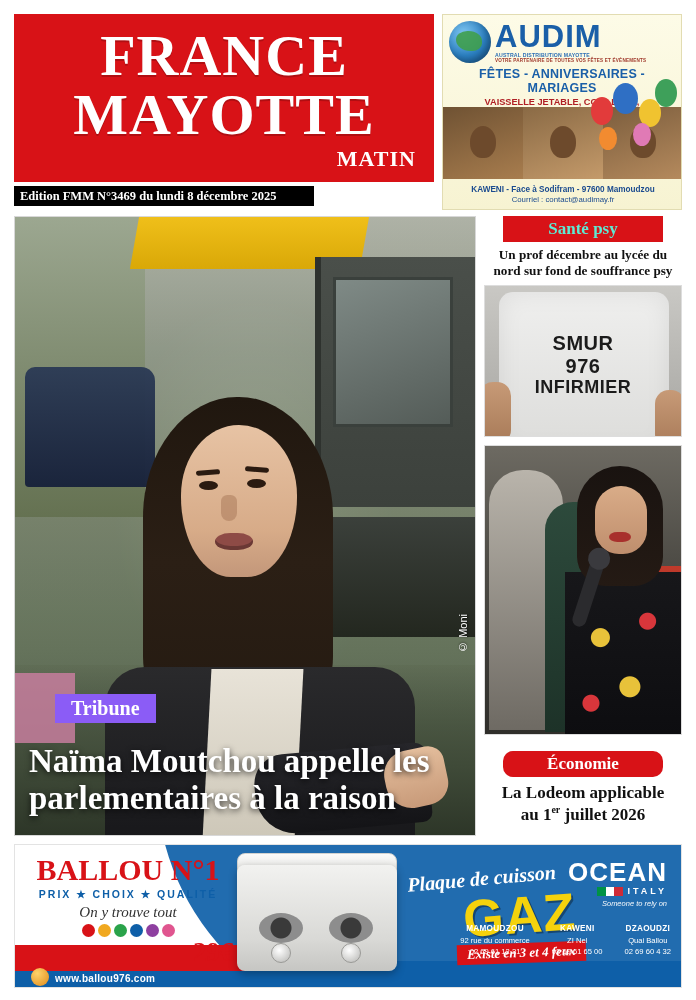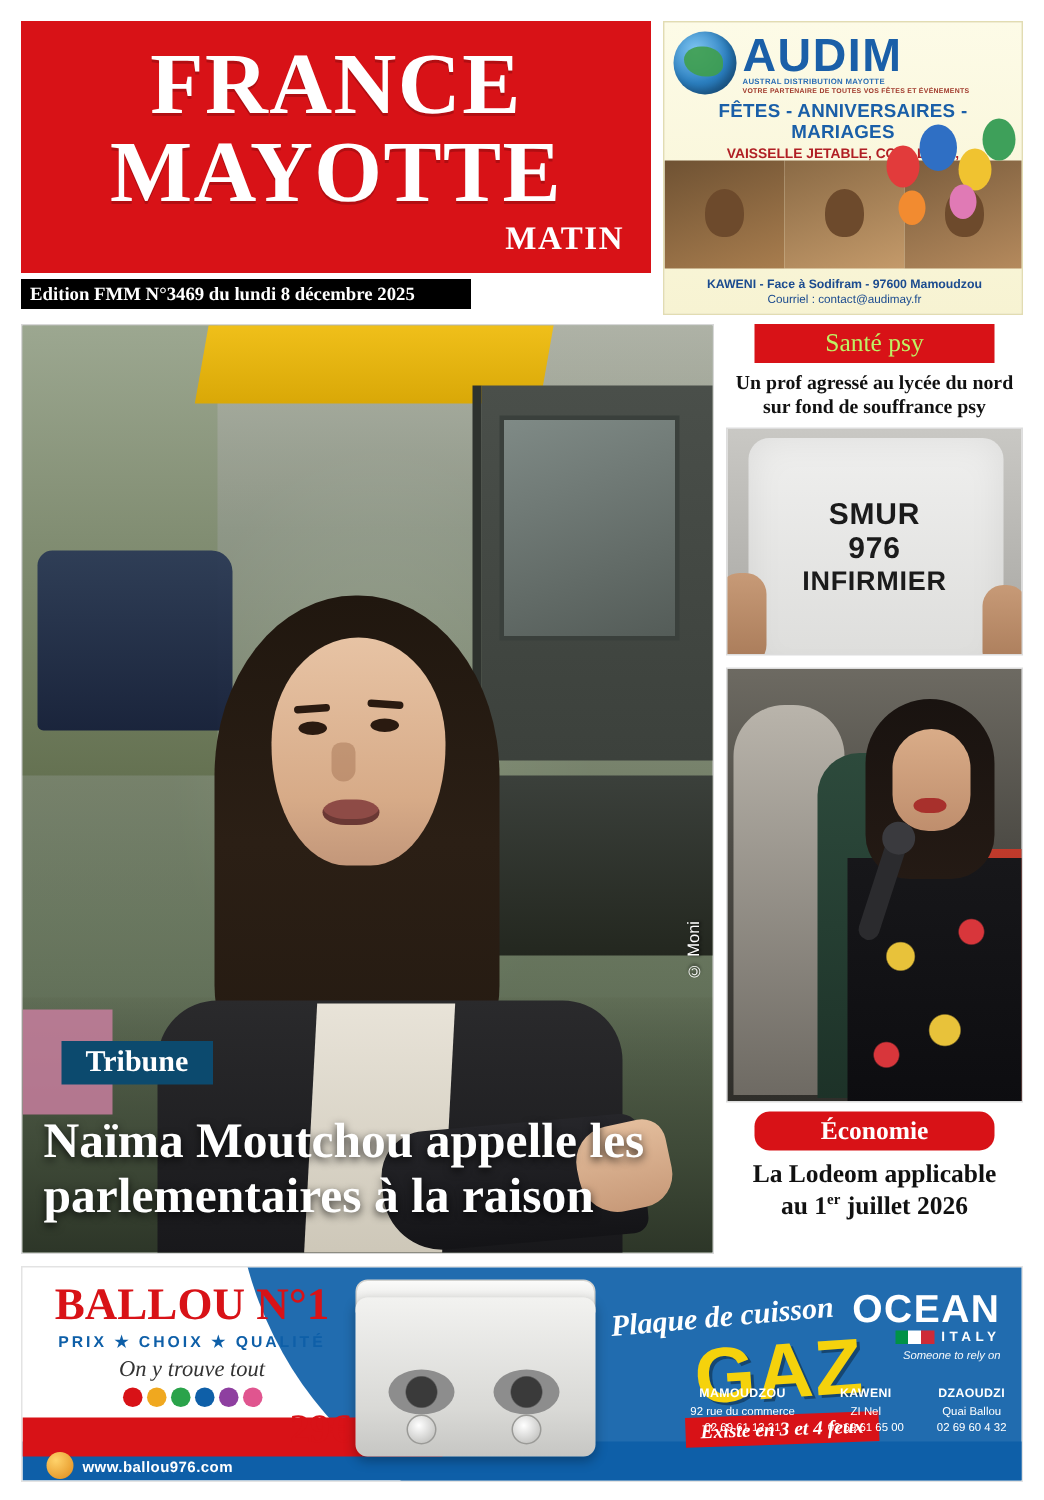--- a/index.html
+++ b/index.html
@@ -258,45 +258,45 @@
     border-radius: 24px 16px 22px 26px;
     transform: rotate(-12deg);
   }
   .credit {
     position: absolute; right: 6px; bottom: 182px;
     color: #ffffff; font-size: 11px;
     writing-mode: vertical-rl; transform: rotate(180deg);
     text-shadow: 0 1px 2px rgba(0,0,0,.7);
   }
   .kicker {
-    position: absolute; left: 26px; bottom: 112px;
-    background: #0c4a6e; color: #fff;
+    position: absolute; left: 40px; bottom: 112px;
+    background: #8b5cf6; color: #fff;
     font-family: "Liberation Serif", serif;
     font-weight: bold; font-size: 20px;
     padding: 3px 16px;
   }
   .main-headline {
     position: absolute; left: 14px; right: 10px; bottom: 18px;
     color: #ffffff;
     font-family: "Liberation Serif", serif;
     font-weight: bold;
     font-size: 33px;
     line-height: 1.12;
     text-shadow: 0 2px 6px rgba(0,0,0,.75);
   }
 
   
   .right-col {
     position: absolute; left: 484px; top: 216px;
     width: 198px; height: 620px;
   }
   .rl-band {
-    background: #d81217; color: #bef264;
+    background: #d81217; color: #5eead4;
     font-family: "Liberation Serif", serif;
-    font-weight: normal; font-size: 17px;
+    font-weight: bold; font-size: 17px;
     text-align: center; padding: 3px 0;
     width: 160px; margin: 0 auto;
   }
   .rl-sub {
     font-family: "Liberation Serif", serif;
     font-weight: bold; font-size: 13.2px;
     line-height: 1.22; text-align: center;
     color: #111; margin: 5px 4px 6px 4px;
   }
   .rl-photo1 {
@@ -377,21 +377,21 @@
   }
   .mic:before {
     content:""; position:absolute; left:-4px; top:-12px; width:22px;height:22px;
     background:#3a3a3e; border-radius:50%;
   }
   .rl-band2 {
     background: #d81217; color:#fff;
     font-family:"Liberation Serif", serif;
     font-weight: bold; font-size: 17px;
     text-align:center; padding: 3px 0;
-    width: 160px; margin: 6px auto 0 auto; border-radius: 10px;
+    width: 160px; margin: 16px auto 0 auto; border-radius: 10px;
   }
   .rl-head2 {
     font-family:"Liberation Serif", serif;
     font-weight: bold; font-size: 17px;
     line-height: 1.2; text-align:center; color:#111;
     margin-top: 6px;
   }
   .rl-head2 sup { font-size: 10px; vertical-align: super; }
 
   
@@ -582,21 +582,21 @@
       </div>
     </div>
     <div class="credit">© Moni</div>
     <div class="kicker">Tribune</div>
     <div class="main-headline">Naïma Moutchou appelle les parlementaires à la raison</div>
   </div>
 
   <div class="right-col">
 
     <div class="rl-band">Santé psy</div>
-    <div class="rl-sub">Un prof agressé au lycée du nord sur fond de souffrance psy</div>
+    <div class="rl-sub">Un prof décembre au lycée du nord sur fond de souffrance psy</div>
 
     <div class="rl-photo1">
       <div class="tshirt"></div>
       <div class="hand-l"></div>
       <div class="hand-r"></div>
       <div class="tshirt-text">
         <div>SMUR</div>
         <div>976</div>
         <div class="l3">INFIRMIER</div>
       </div>

